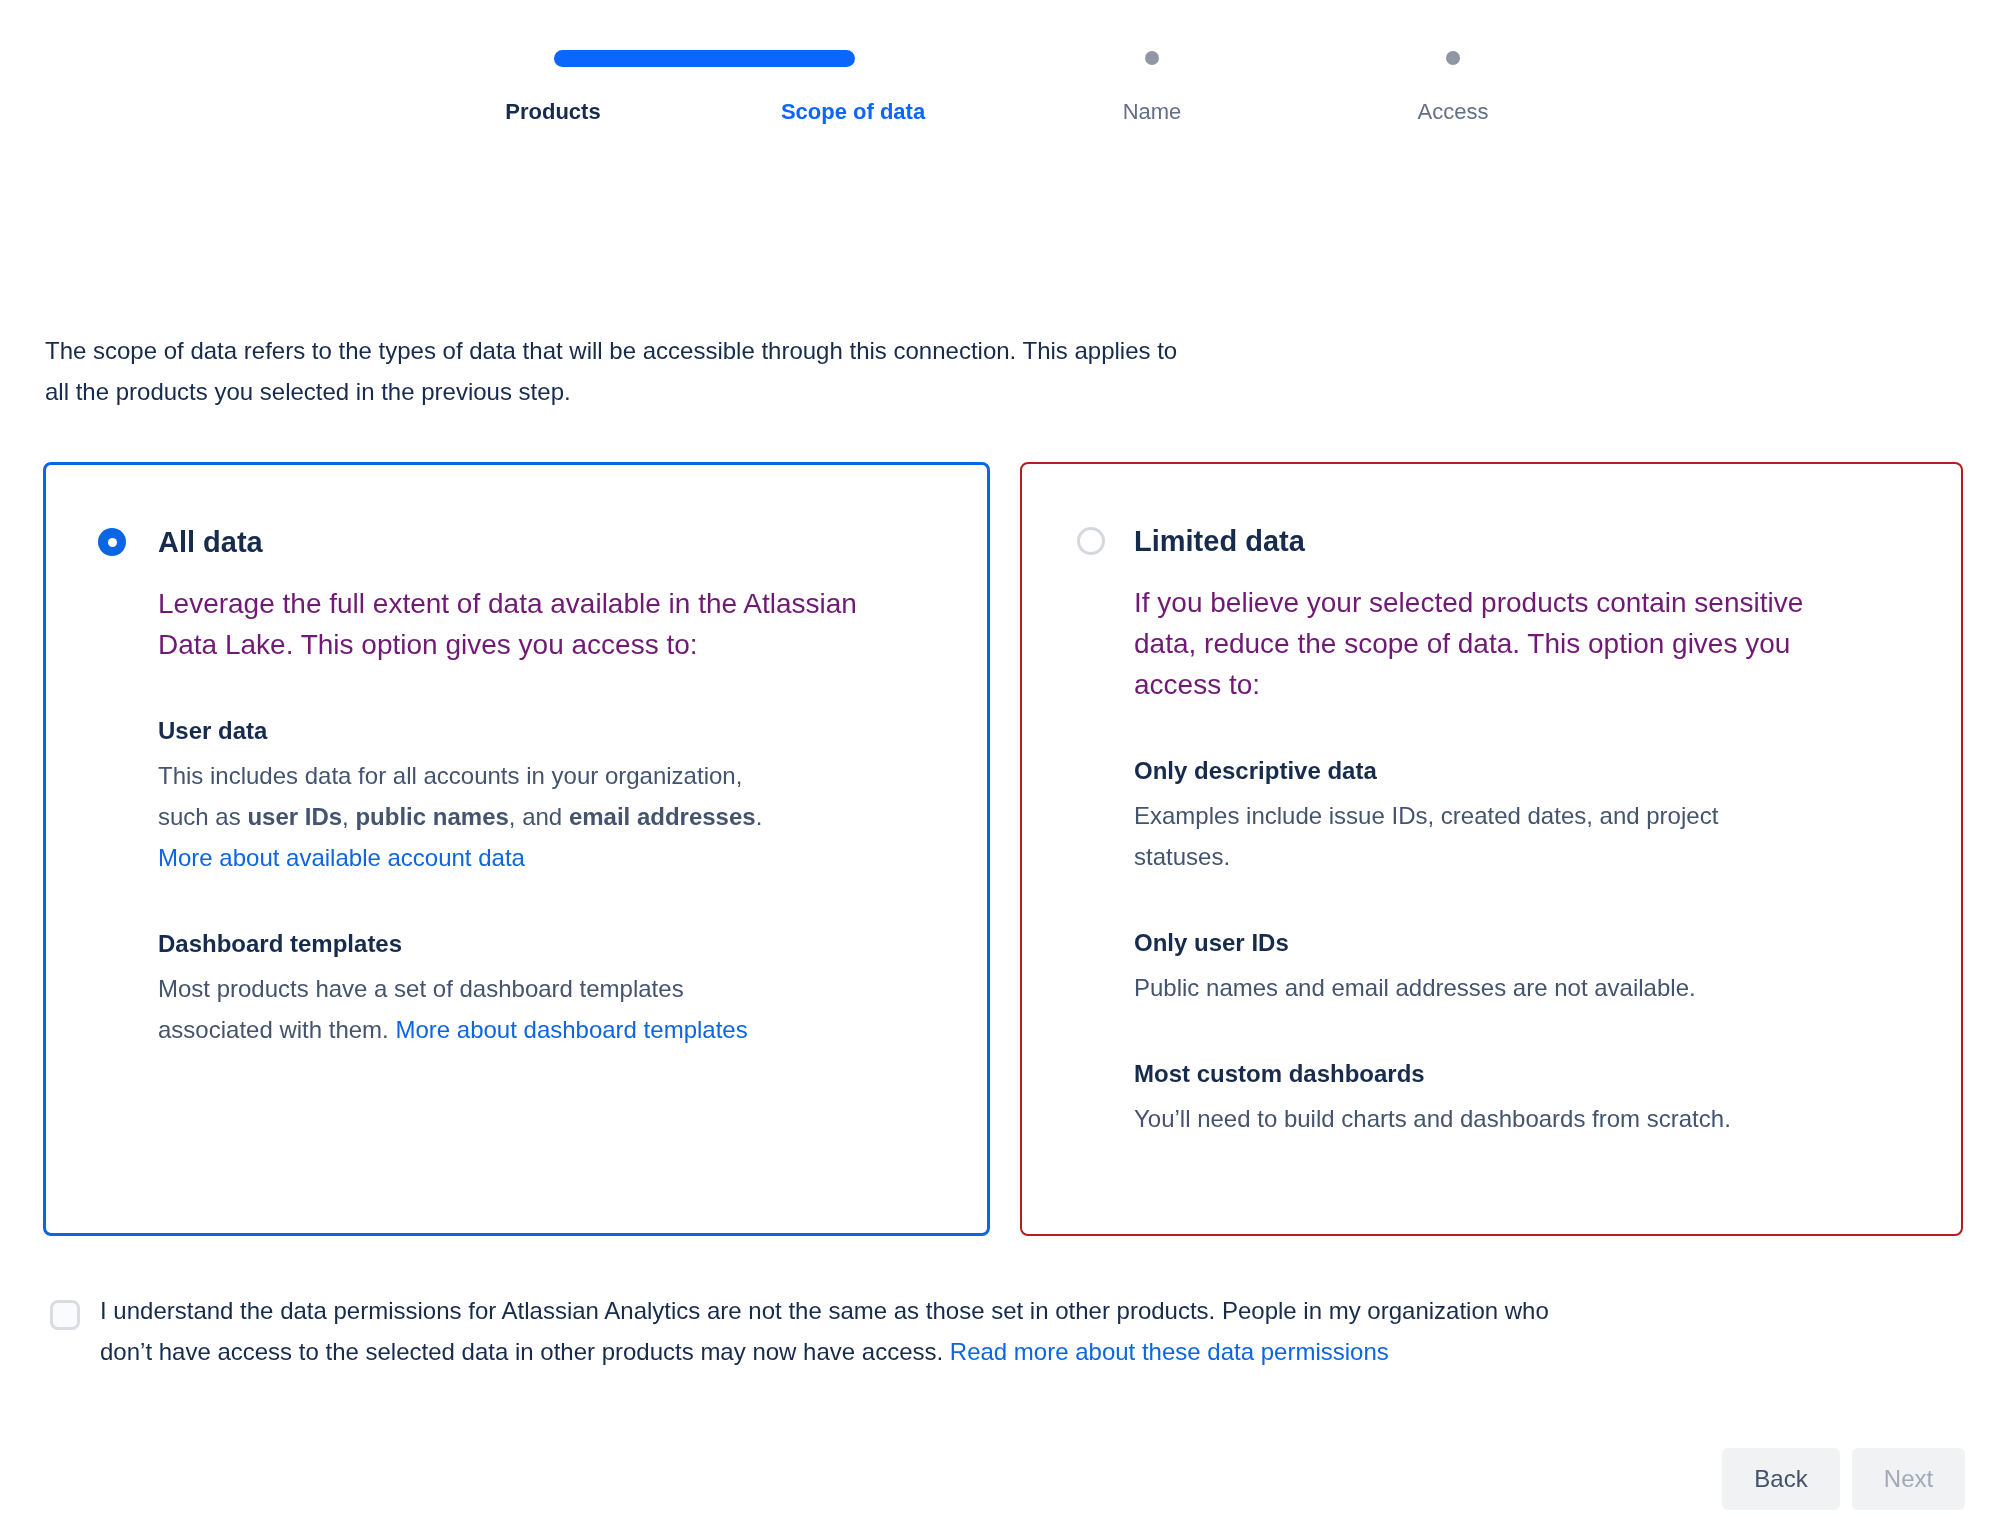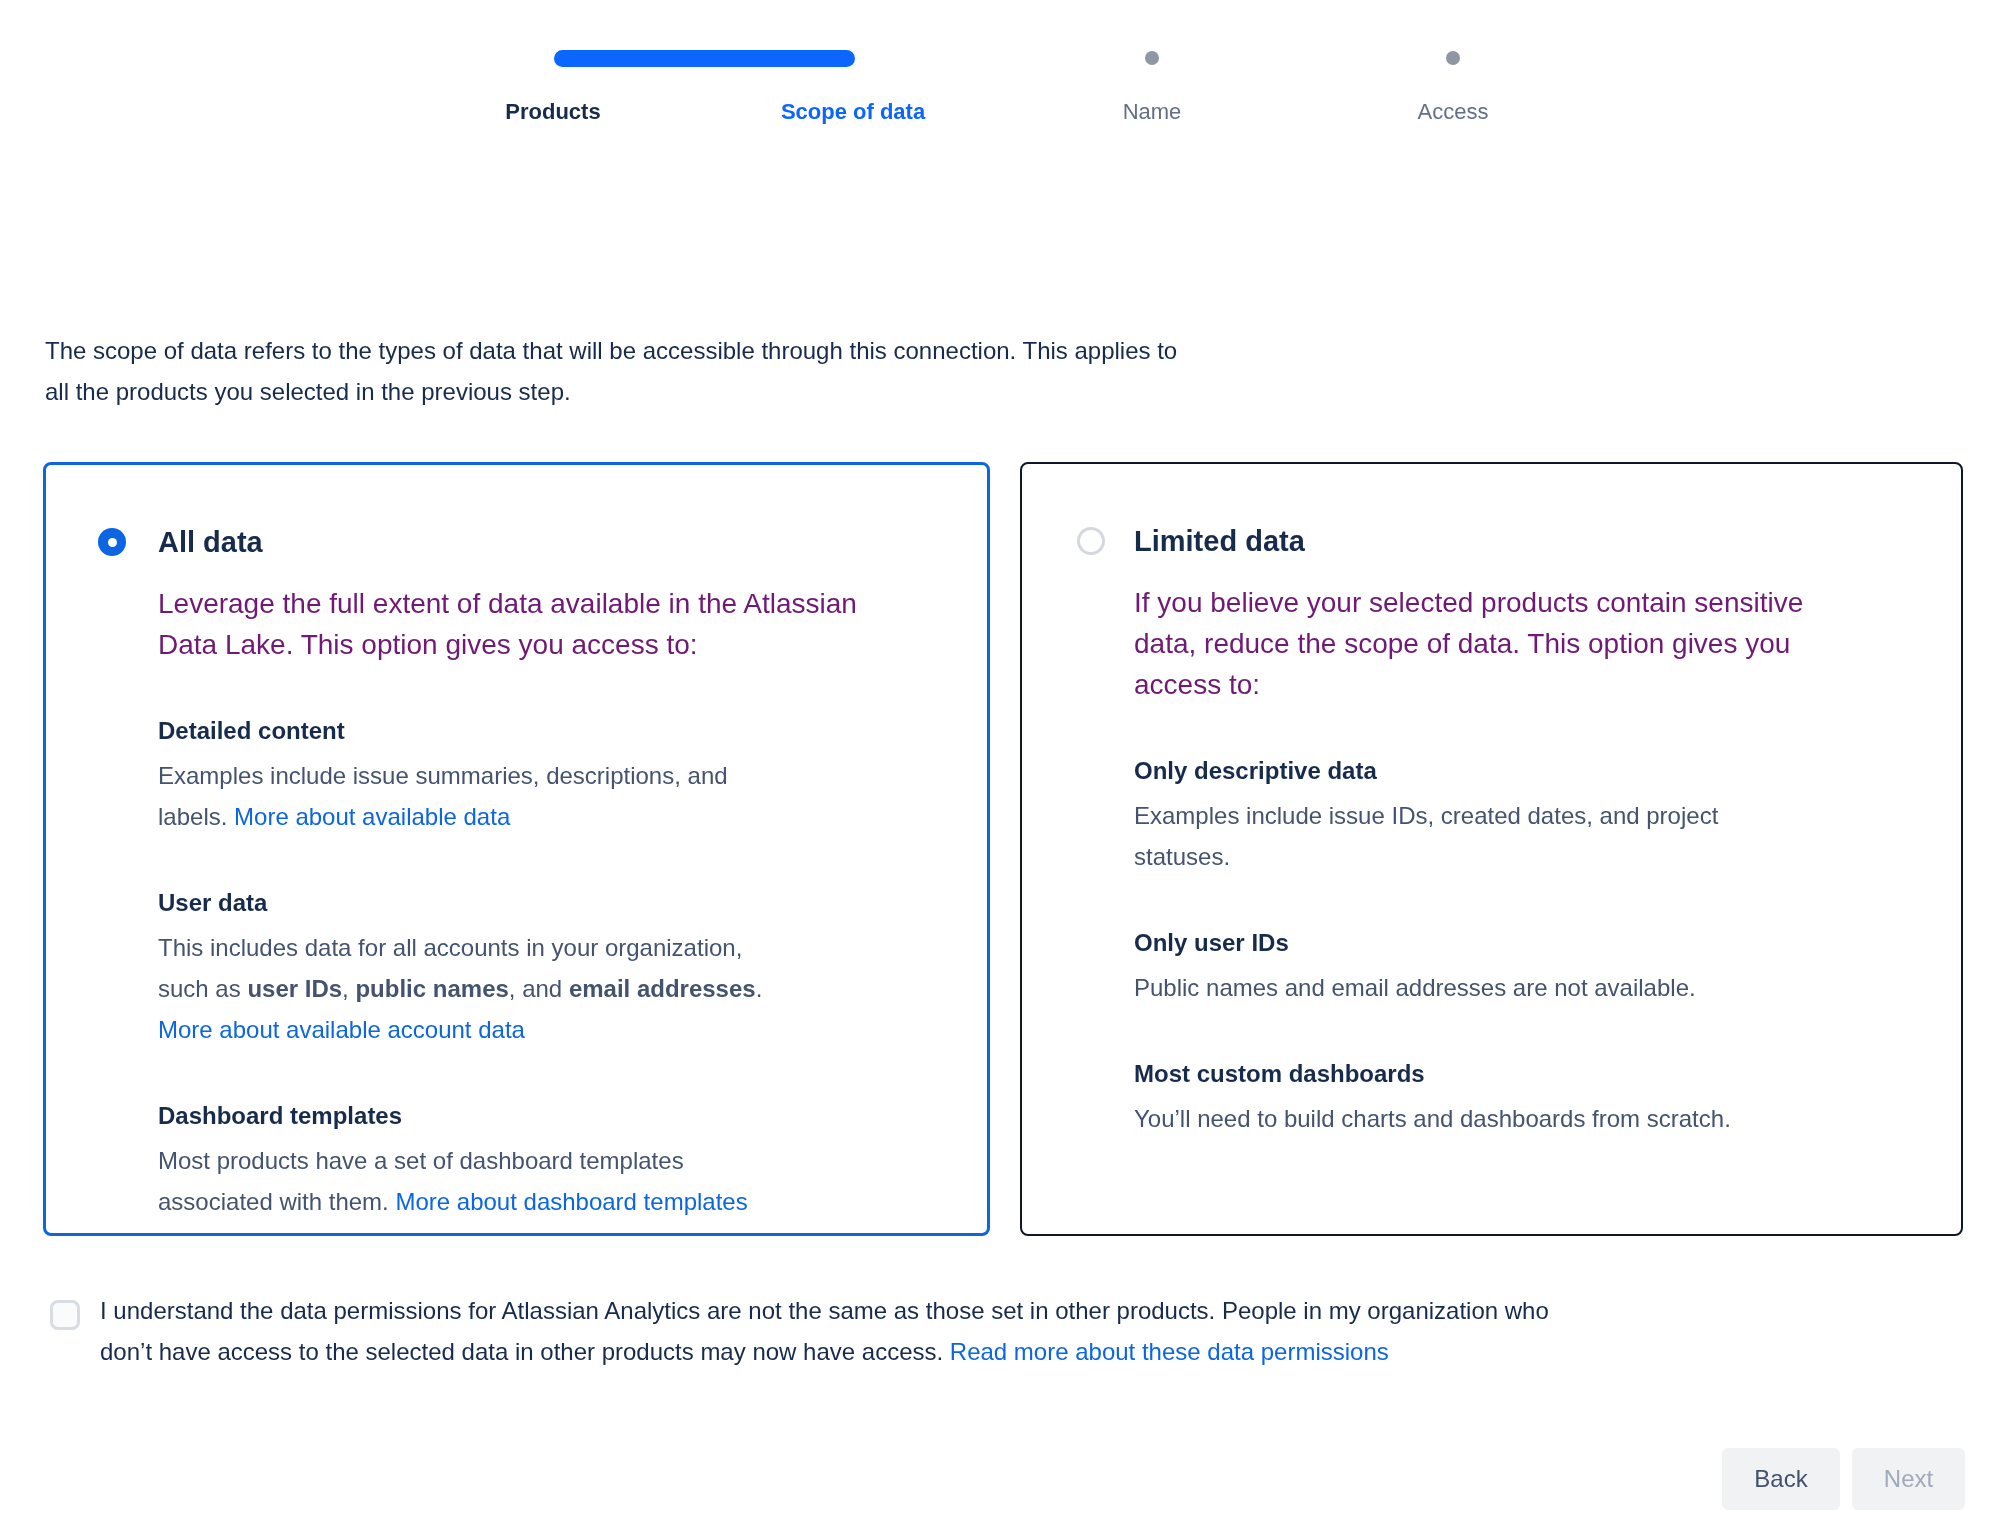--- a/index.html
+++ b/index.html
@@ -21,21 +21,21 @@
 
   
   .page-title{position:absolute;left:45px;top:247px;font-size:38px;line-height:46px;
               font-weight:700;letter-spacing:-0.3px;color:#172B4D;}
   .page-desc{position:absolute;left:45px;top:330px;font-size:24px;line-height:41px;color:#172B4D;}
   .prelines{white-space:pre-line;}
 
   
   .card{position:absolute;top:462px;height:774px;border-radius:8px;background:#fff;box-sizing:border-box;}
   .card-selected{left:43px;width:947px;border:3px solid #0C66E4;}
-  .card-default{left:1020px;width:943px;border:2px solid #0f172a;}
+  .card-default{left:1020px;width:943px;border:2px solid #b91c1c;}
   .card-inner{position:relative;height:100%;box-sizing:border-box;padding:58px 44px 0 112px;}
   .radio{position:absolute;left:52px;top:63px;width:28px;height:28px;border-radius:50%;box-sizing:border-box;}
   .radio-on{background:#0C66E4;}
   .radio-on::after{content:"";position:absolute;left:9.5px;top:9.5px;width:9px;height:9px;border-radius:50%;background:#fff;}
   .radio-off{border:3px solid #D5D9DF;background:#fff;}
   .card-default .radio{left:55px;}
   .card-title{font-size:29px;line-height:38px;font-weight:700;color:#172B4D;}
   .card-intro{margin-top:22px;font-size:28px;line-height:41px;color:#701a75;}
   .section{margin-top:50px;}
   .section-heading{font-size:24px;line-height:32px;font-weight:700;color:#172B4D;margin-bottom:8px;}
@@ -75,27 +75,20 @@
   <div class="page-desc prelines">The scope of data refers to the types of data that will be accessible through this connection. This applies to
 all the products you selected in the previous step.</div>
 
   <div class="card card-selected">
     <div class="card-inner">
       <span class="radio radio-on"></span>
       <div class="card-title">All data</div>
       <div class="card-intro prelines">Leverage the full extent of data available in the Atlassian
 Data Lake. This option gives you access to:</div>
 
-      <div class="section">
-        <div class="section-heading">Detailed content</div>
-        <div class="section-body">
-          <span class="block">Examples include issue summaries, descriptions, and</span>
-          <span class="block"><span>labels. </span><a class="link">More about available data</a></span>
-        </div>
-      </div>
 
       <div class="section">
         <div class="section-heading">User data</div>
         <div class="section-body">
           <span class="block">This includes data for all accounts in your organization,</span>
           <span class="block"><span>such as </span><b>user IDs</b><span>, </span><b>public names</b><span>, and </span><b>email addresses</b><span>.</span></span>
           <a class="link block">More about available account data</a>
         </div>
       </div>
 

